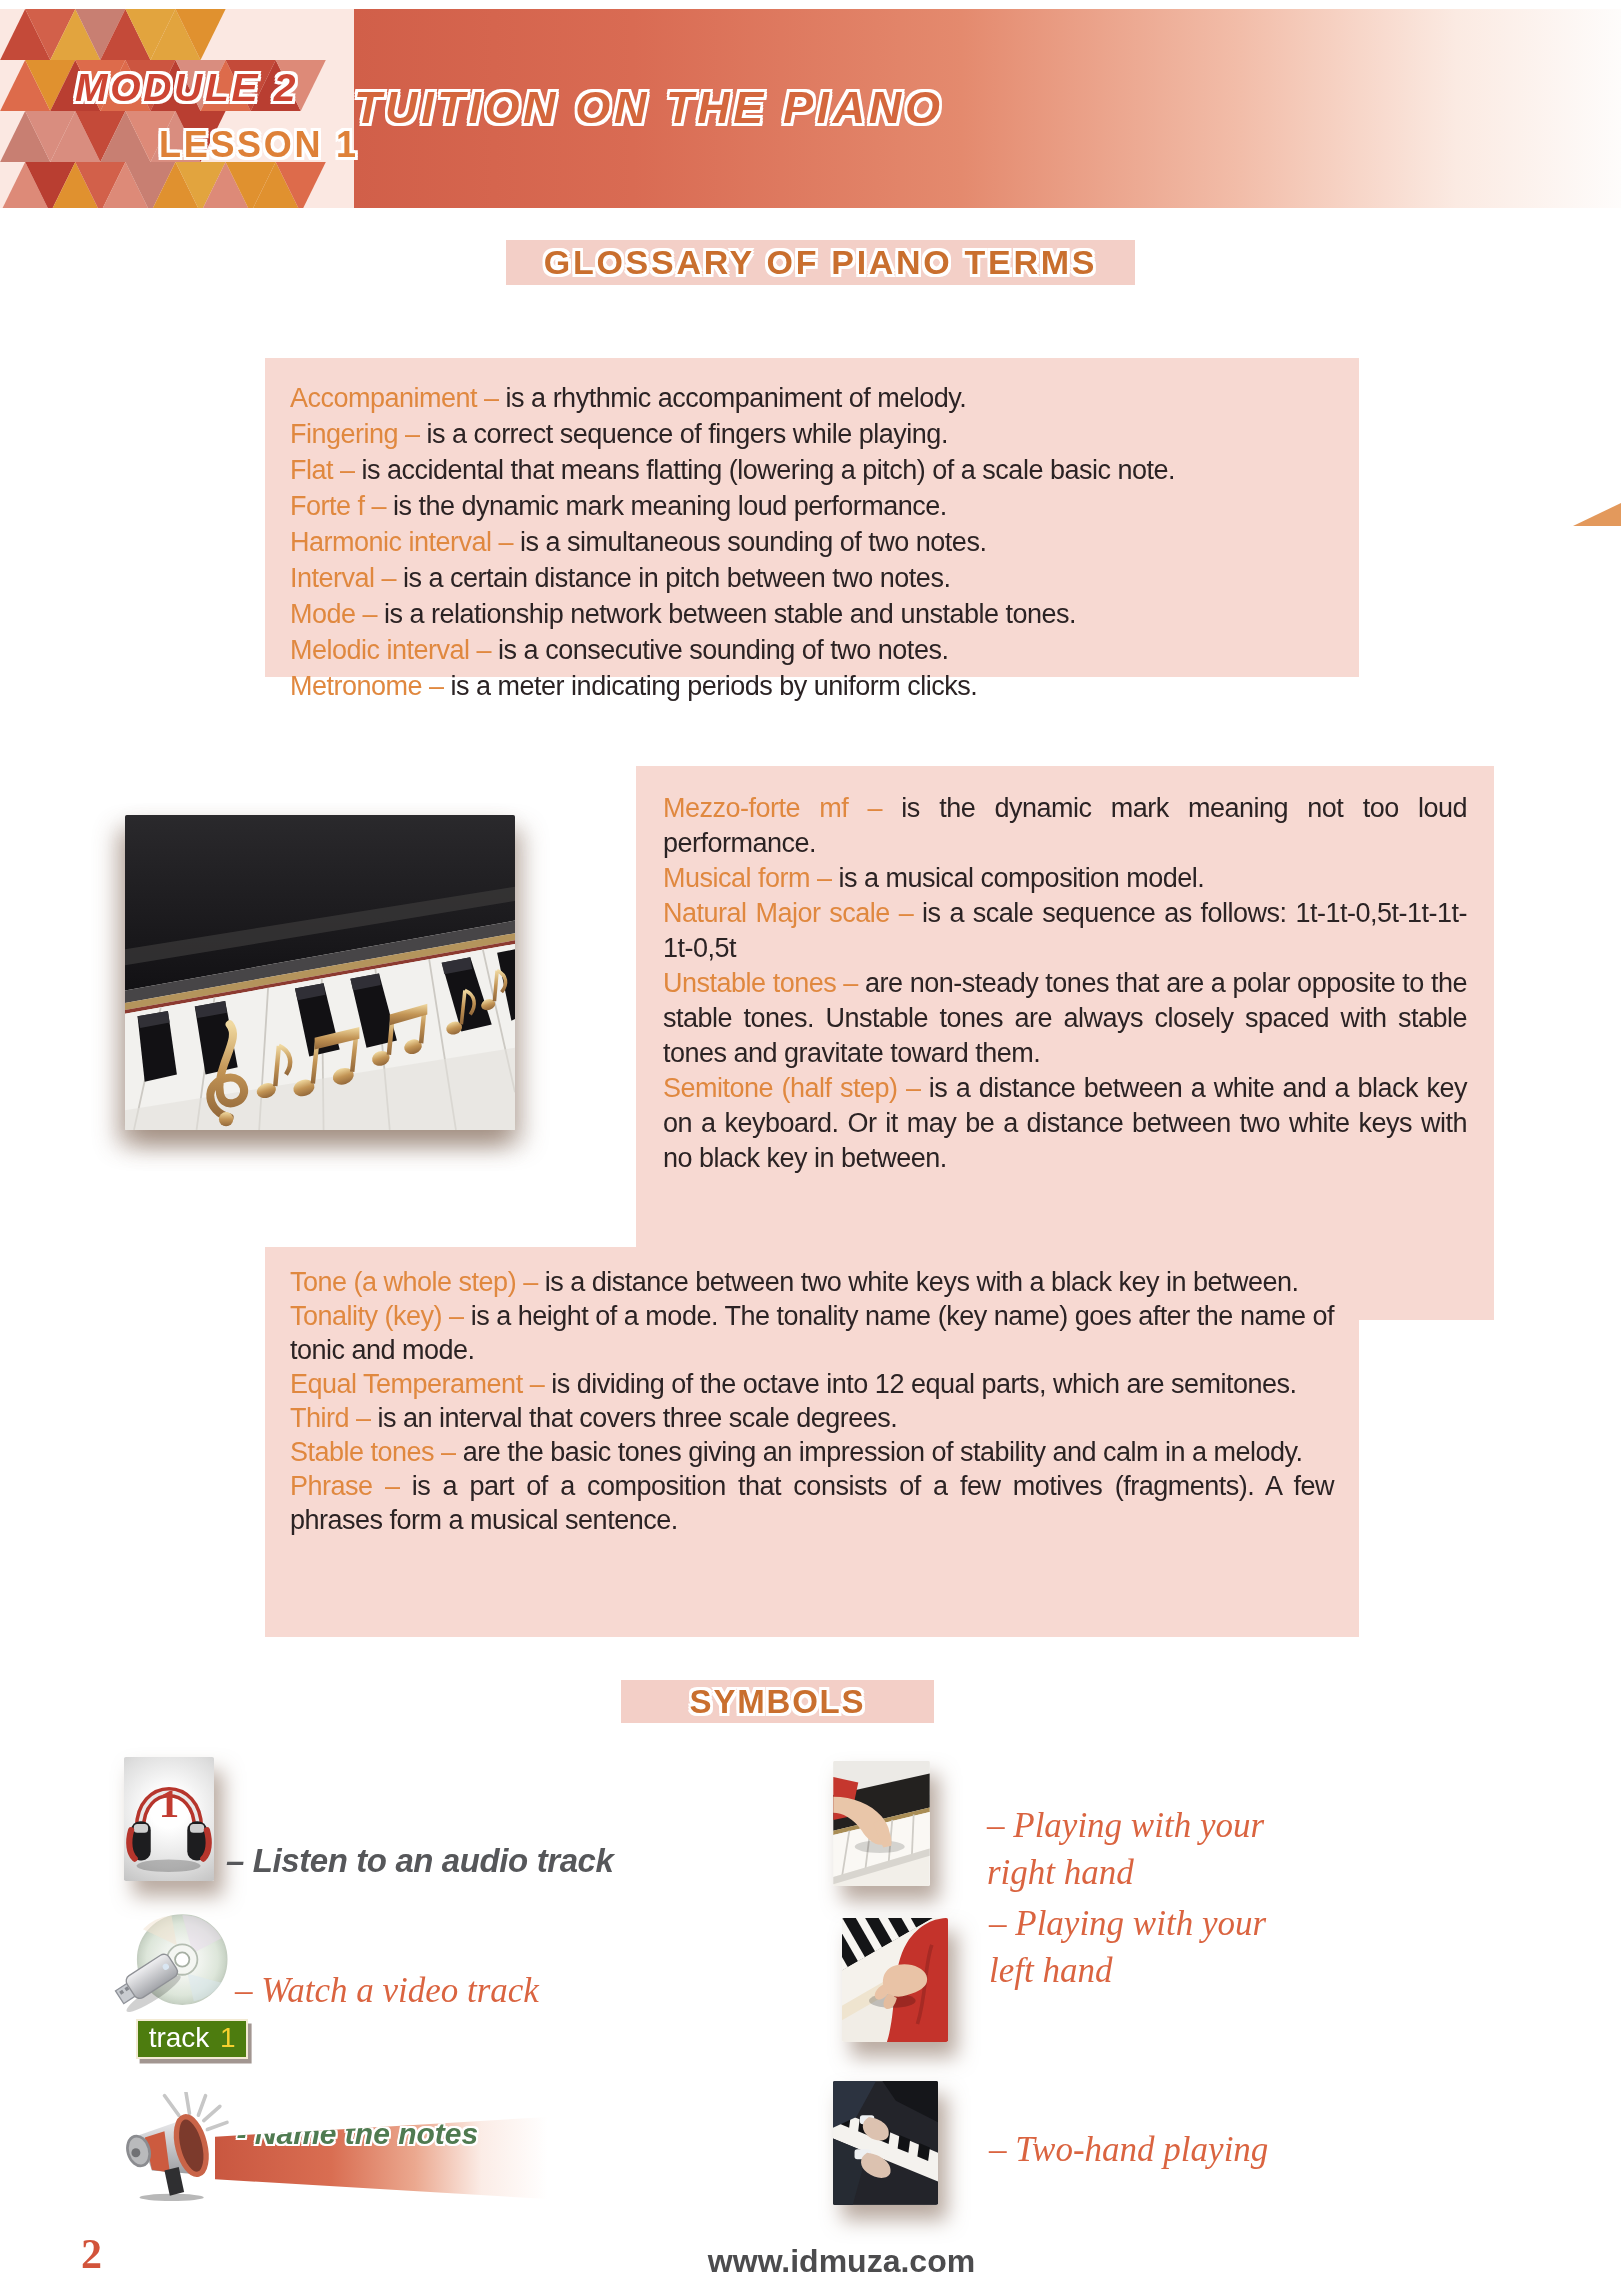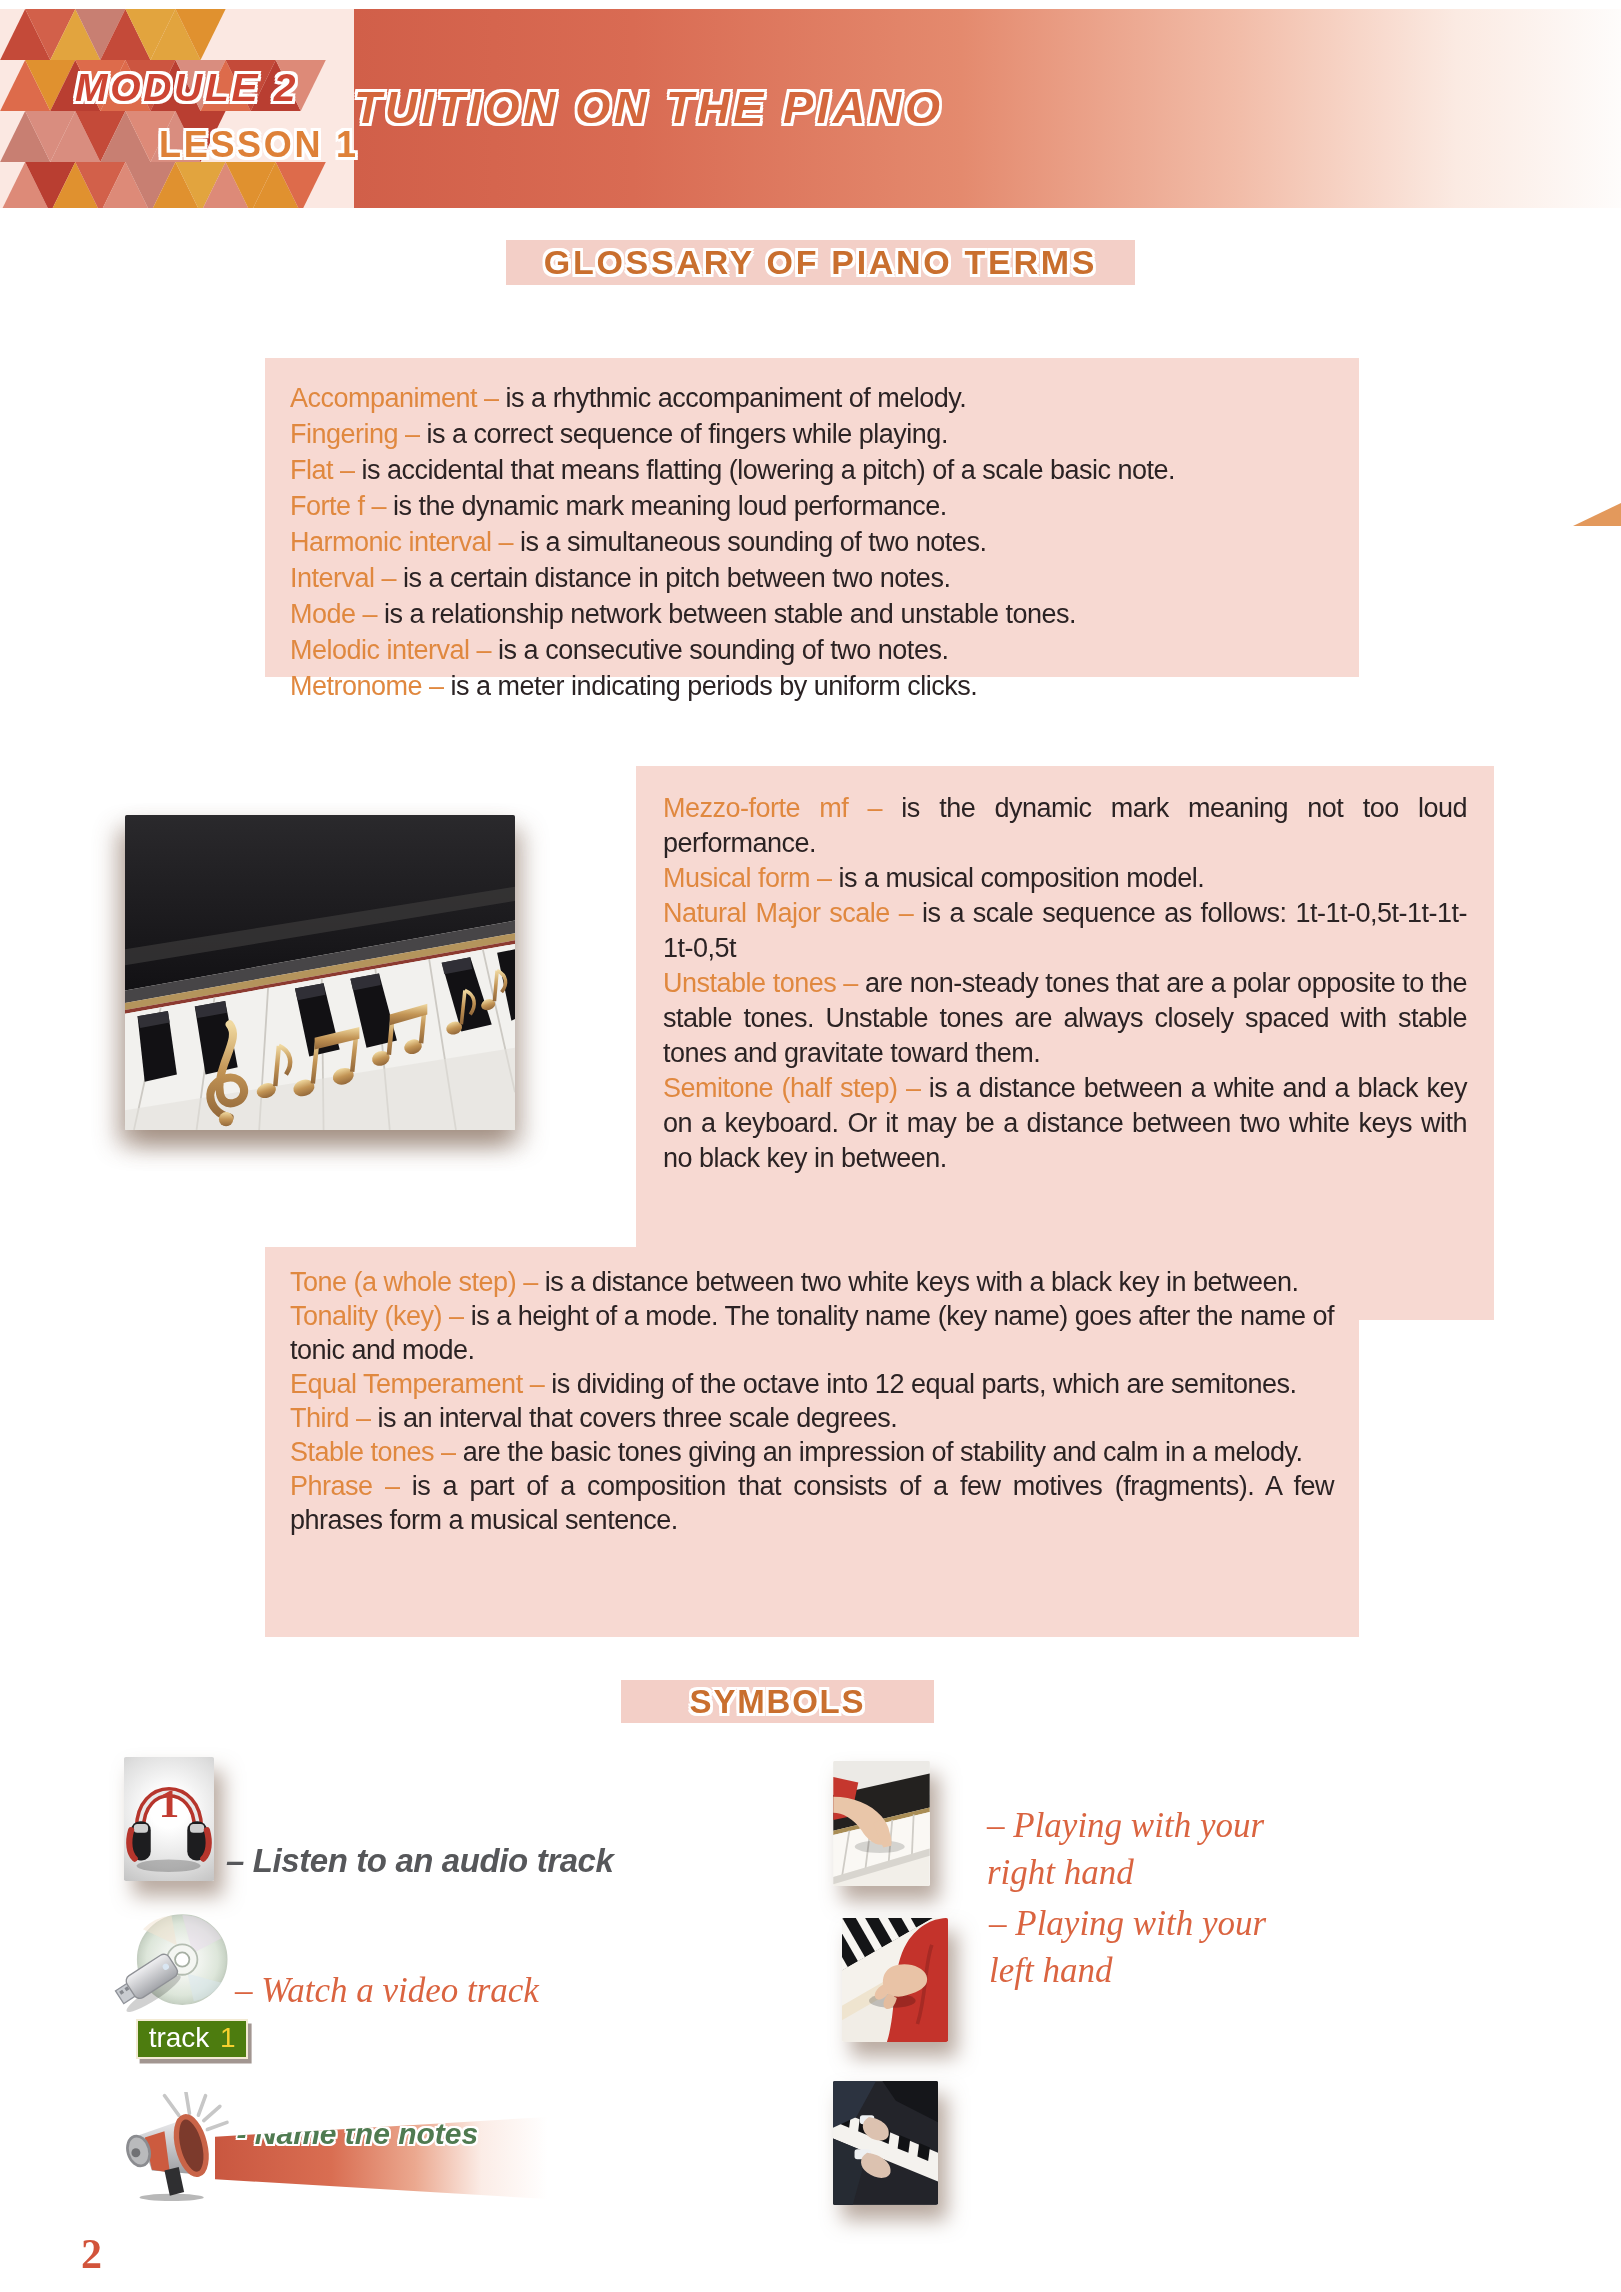--- a/index.html
+++ b/index.html
@@ -379,17 +379,19 @@
         <polygon points="96,69 108,74 106,89 94,84"></polygon>
       </g>
       <polygon points="0,0 48,0 26,40 0,52" fill="#2c3340"></polygon>
       <polygon points="0,64 38,80 22,138 0,138" fill="#262b33"></polygon>
       <rect x="30" y="38" width="16" height="10" rx="3" fill="#eef0f2"></rect>
       <path d="M40,40 C54,42 64,50 62,60 C60,68 48,68 40,62 C32,56 30,46 40,40 Z" fill="#dcc2b0"></path>
       <rect x="24" y="76" width="18" height="11" rx="3" fill="#eef0f2"></rect>
       <path d="M38,80 C54,82 66,92 64,102 C62,110 48,110 38,102 C30,96 28,86 38,80 Z" fill="#dcc2b0"></path>
     </svg>
   </div>
+  <div class="abs serif-label th-label">– Two-hand playing</div>
 
   <div class="abs footer-page">2</div>
+  <div class="abs footer-url">www.idmuza.com</div>
 
 </div>
 
 
 </body></html>

